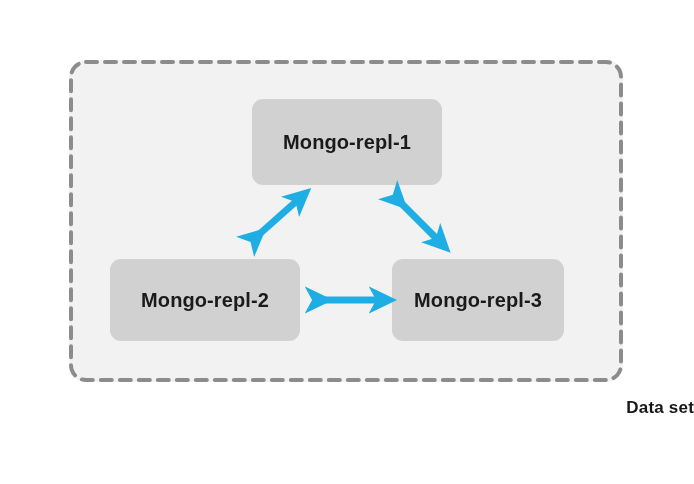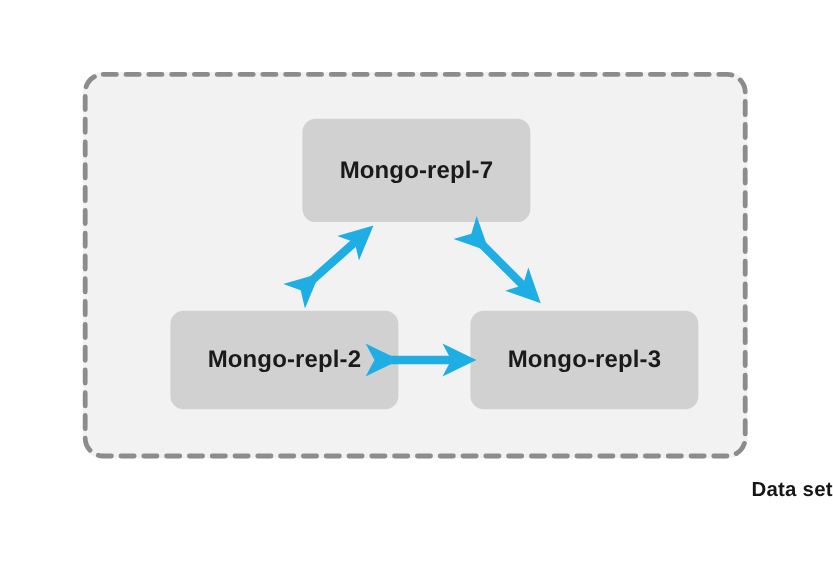--- a/index.html
+++ b/index.html
@@ -71,26 +71,25 @@
     left: 252px;
     top: 99px;
     width: 190px;
     height: 86px;
   }
   #node-repl-2 {
     left: 110px;
     top: 259px;
     width: 190px;
     height: 82px;
-    margin-left: 32px;
   }
   #node-repl-3 {
     left: 392px;
     top: 259px;
-    width: 190px;
+    width: 172px;
     height: 82px;
   }
 
   
   .arrows-layer {
     position: absolute;
     left: 0;
     top: 0;
     width: 694px;
     height: 484px;
@@ -117,21 +116,21 @@
 
 <div id="canvas">
 
   <div class="dataset-container">
     <svg class="dataset-border-svg" viewBox="0 0 554 322" preserveAspectRatio="none" aria-hidden="true">
       <rect x="2" y="2" width="550" height="318" rx="15" ry="15" fill="none" stroke="#8c8c8c" stroke-width="4" stroke-dasharray="11 8" stroke-linecap="round"></rect>
     </svg>
   </div>
 
   <div class="node" id="node-repl-1">
-    <span class="node-label">Mongo-repl-7</span>
+    <span class="node-label">Mongo-repl-1</span>
   </div>
 
   <div class="node" id="node-repl-2">
     <span class="node-label">Mongo-repl-2</span>
   </div>
 
   <div class="node" id="node-repl-3">
     <span class="node-label">Mongo-repl-3</span>
   </div>
 

